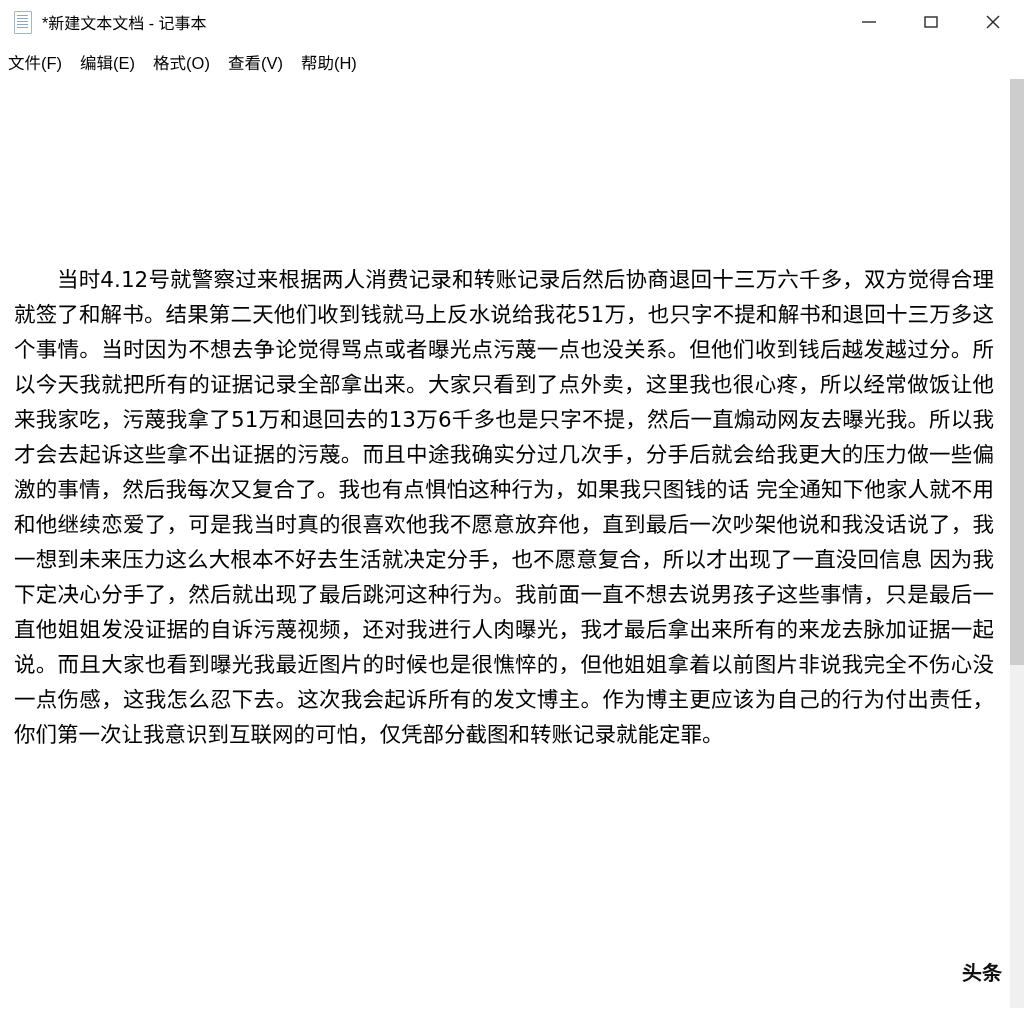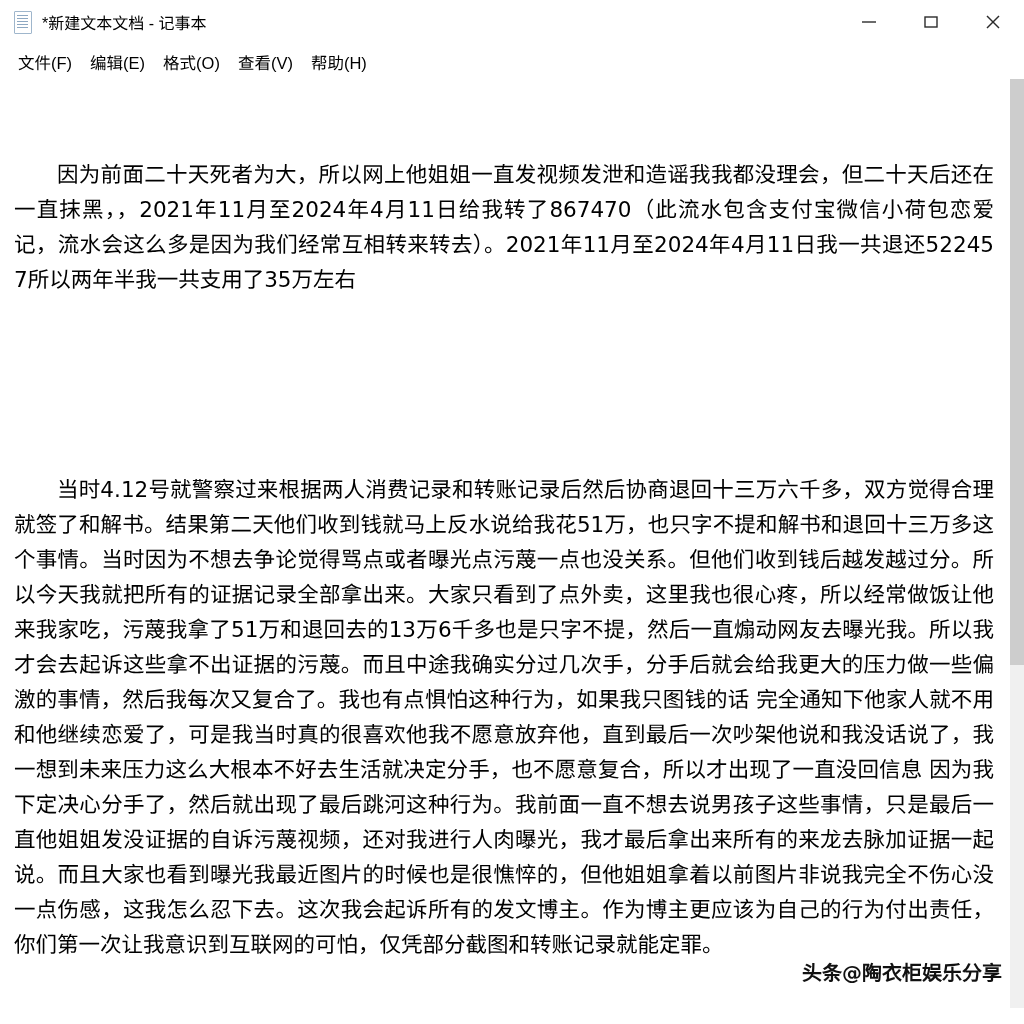--- a/index.html
+++ b/index.html
@@ -73,21 +73,21 @@
     justify-content: center;
     color: #2b2b2b;
   }
   .win-btn svg { display: block; }
   
   .menubar {
     height: 34px;
     background: #ffffff;
     display: flex;
     align-items: center;
-    padding-left: 18px;
+    padding-left: 8px;
     flex: 0 0 auto;
     font-size: 16.5px;
     color: #000000;
   }
   .menu-item {
     padding: 2px 9px 2px 0;
     margin-right: 9px;
     white-space: nowrap;
   }
   
@@ -196,28 +196,26 @@
   <div class="menubar">
     <div class="menu-item">文件(F)</div>
     <div class="menu-item">编辑(E)</div>
     <div class="menu-item">格式(O)</div>
     <div class="menu-item">查看(V)</div>
     <div class="menu-item">帮助(H)</div>
   </div>
 
   <div class="textarea-wrap">
     <div class="textarea">
-      <p class="para indent">因为前面二十天死者为大，所以网上他姐姐一直发视频发泄和造谣我我都没理会，但二十天后还在一直抹黑，，2021年11月至2024年4月11日给我转了867470（此流水包含支付宝微信小荷包恋爱记，流水会这么多是因为我们经常互相转来转去）。2021年11月至2024年4月11日我一共退还522457所以两年半我一共支用了35万左右</p>
       <div class="blank-line"></div>
       <p class="para indent">当时4.12号就警察过来根据两人消费记录和转账记录后然后协商退回十三万六千多，双方觉得合理就签了和解书。结果第二天他们收到钱就马上反水说给我花51万，也只字不提和解书和退回十三万多这个事情。当时因为不想去争论觉得骂点或者曝光点污蔑一点也没关系。但他们收到钱后越发越过分。所以今天我就把所有的证据记录全部拿出来。大家只看到了点外卖，这里我也很心疼，所以经常做饭让他来我家吃，污蔑我拿了51万和退回去的13万6千多也是只字不提，然后一直煽动网友去曝光我。所以我才会去起诉这些拿不出证据的污蔑。而且中途我确实分过几次手，分手后就会给我更大的压力做一些偏激的事情，然后我每次又复合了。我也有点惧怕这种行为，如果我只图钱的话 完全通知下他家人就不用和他继续恋爱了，可是我当时真的很喜欢他我不愿意放弃他，直到最后一次吵架他说和我没话说了，我一想到未来压力这么大根本不好去生活就决定分手，也不愿意复合，所以才出现了一直没回信息 因为我下定决心分手了，然后就出现了最后跳河这种行为。我前面一直不想去说男孩子这些事情，只是最后一直他姐姐发没证据的自诉污蔑视频，还对我进行人肉曝光，我才最后拿出来所有的来龙去脉加证据一起说。而且大家也看到曝光我最近图片的时候也是很憔悴的，但他姐姐拿着以前图片非说我完全不伤心没一点伤感，这我怎么忍下去。这次我会起诉所有的发文博主。作为博主更应该为自己的行为付出责任，你们第一次让我意识到互联网的可怕，仅凭部分截图和转账记录就能定罪。</p>
     </div>
 
     <div class="watermark">
       <span class="brand">头条</span>
-      <span class="handle">@陶衣柜娱乐分享</span>
     </div>
 
     <div class="vscroll">
       <div class="thumb"></div>
     </div>
     <div class="hscroll"></div>
   </div>
 
   <div class="bottom-strip"></div>
 </div>

